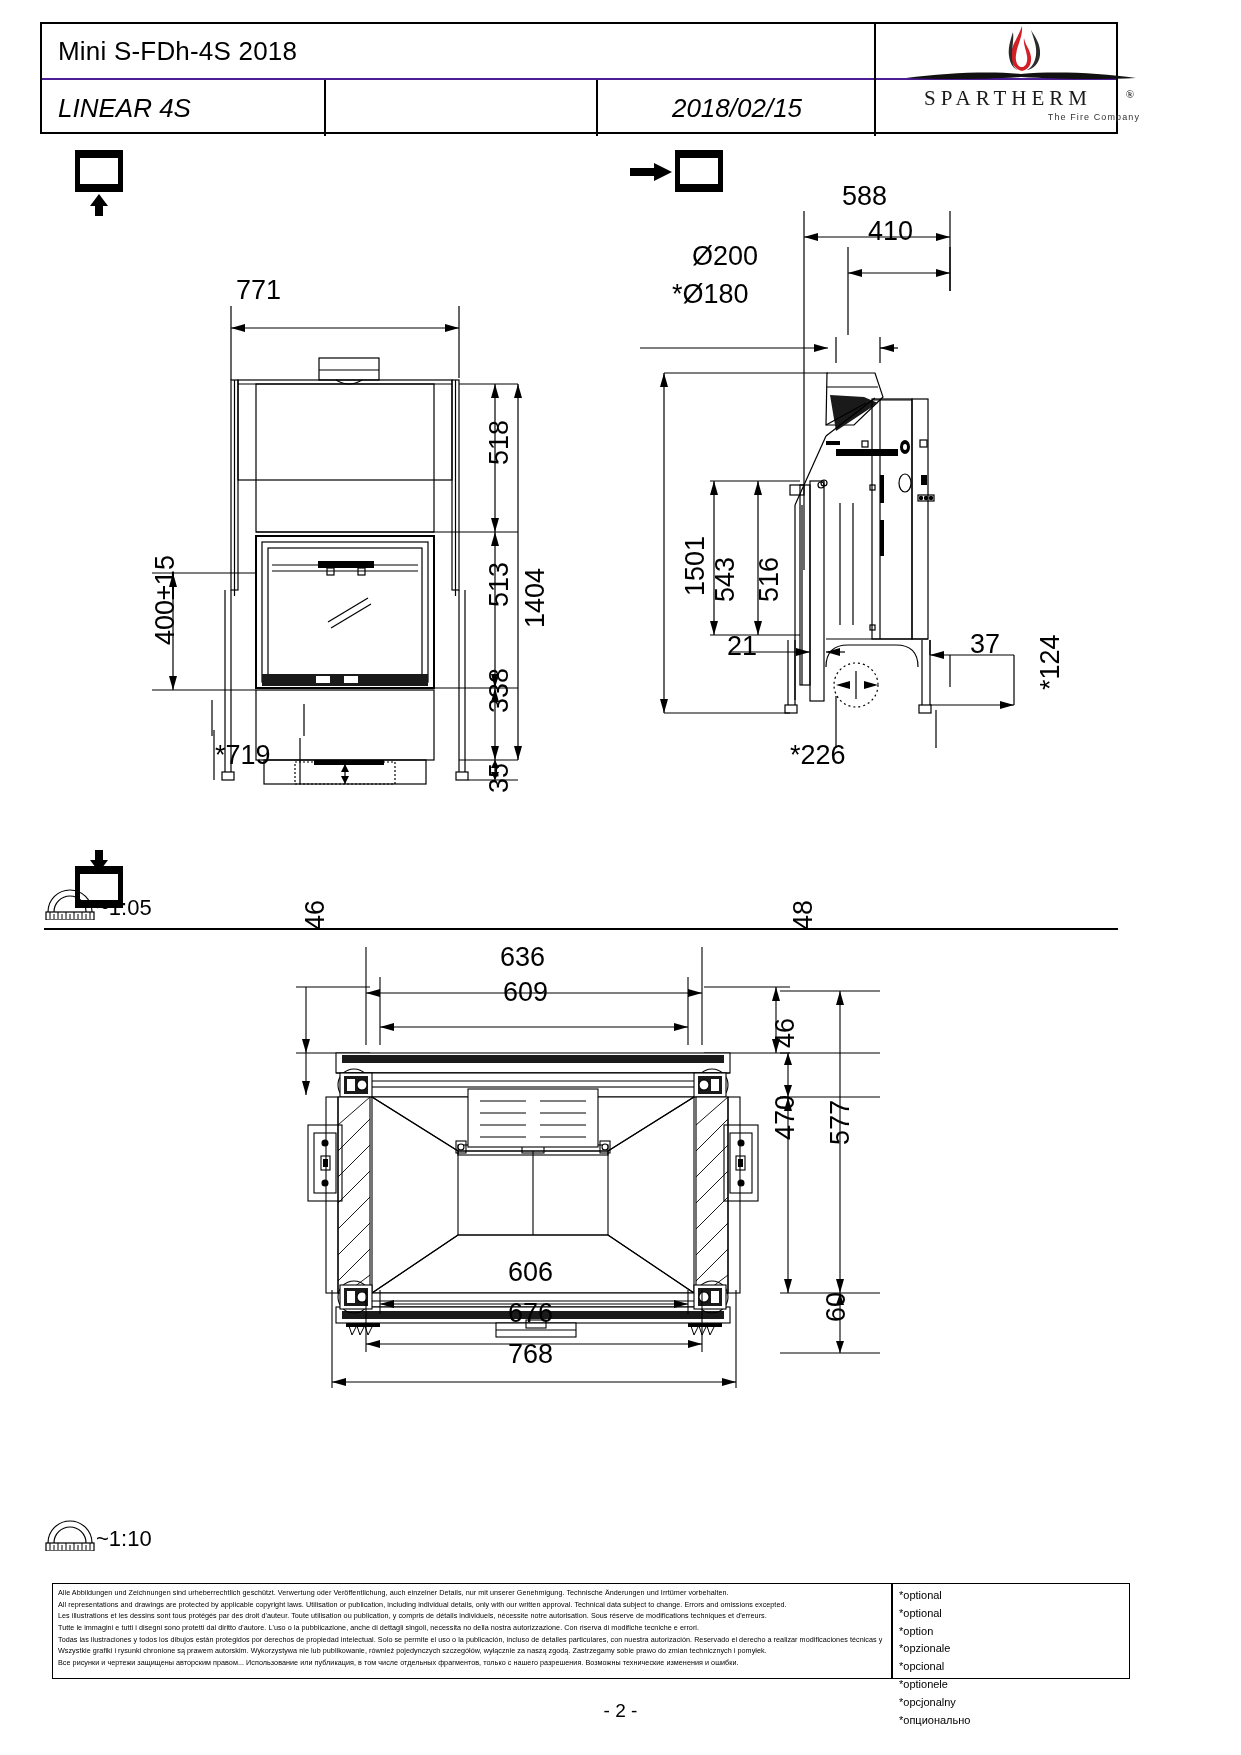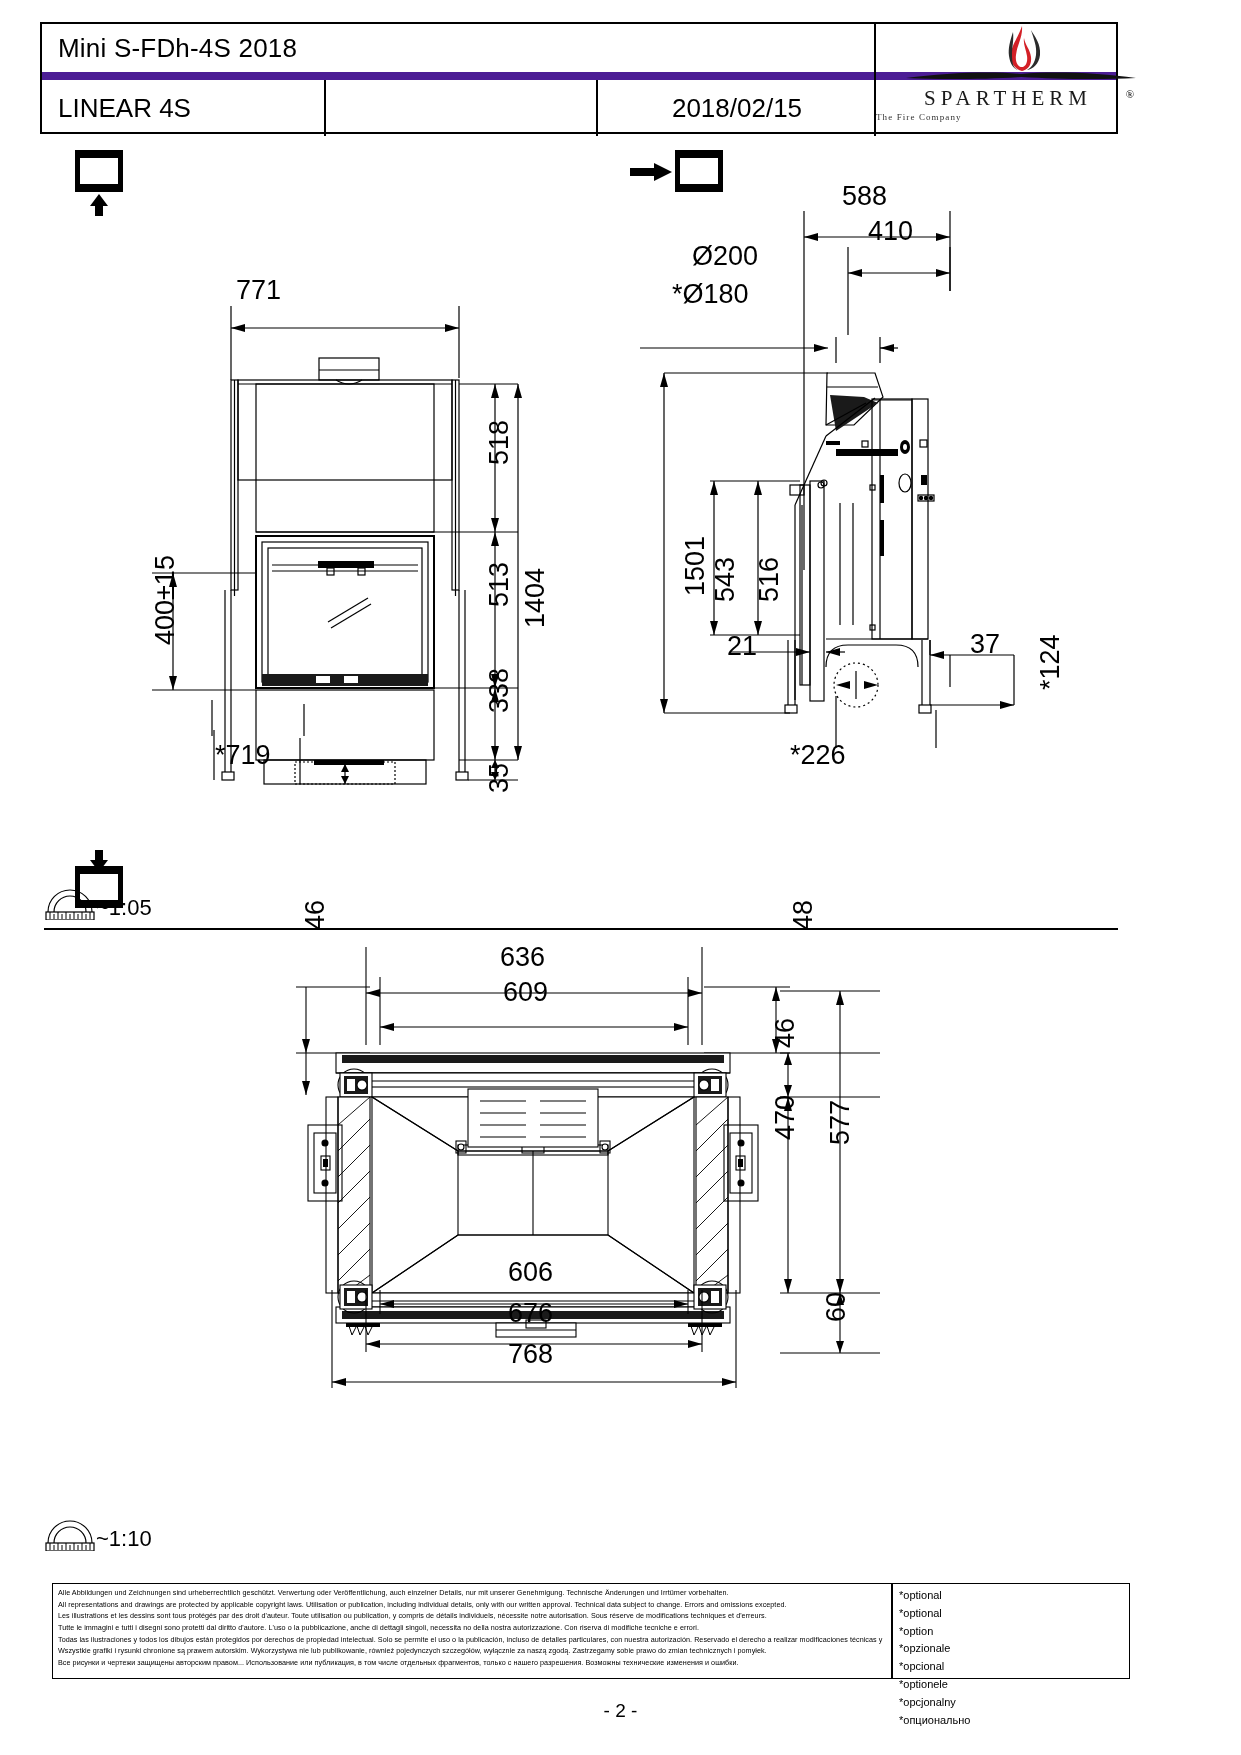--- a/index.html
+++ b/index.html
@@ -1,32 +1,32 @@
 <!DOCTYPE html>
 <html><head>
 <meta charset="utf-8">
 <style>
   html,body{margin:0;padding:0;background:#fff;}
   body{font-family:"Liberation Sans",sans-serif;color:#000;}
   #page{position:relative;width:1241px;height:1755px;background:#fff;overflow:hidden;}
 
   
   .titleblock{position:absolute;left:40px;top:22px;width:1078px;height:112px;border:2px solid #000;box-sizing:border-box;}
-  .tb-row1{position:absolute;left:0;top:0;width:100%;height:56px;border-bottom:8px solid #4c1d95;box-sizing:border-box;}
-  .tb-row2{position:absolute;left:0;top:56px;width:100%;height:56px;box-sizing:border-box;}
+  .tb-row1{position:absolute;left:0;top:0;width:100%;height:56px;border-bottom:2px solid #4c1d95;box-sizing:border-box;}
+  .tb-row2{position:absolute;left:0;top:56px;width:100%;height:56px;box-sizing:border-box;font-style:italic;}
   .tb-cell{position:absolute;top:0;height:100%;display:flex;align-items:center;box-sizing:border-box;}
   .tb-v{position:absolute;top:0;width:2px;height:100%;background:#000;}
   .tb-title{left:16px;font-size:26px;letter-spacing:.2px;}
   .tb-model{left:16px;font-size:26px;}
   .tb-rla{left:282px;width:272px;justify-content:center;font-size:26px;}
   .tb-date{left:554px;width:282px;justify-content:center;font-size:26px;}
   .logo-cell{position:absolute;right:0;top:0;width:242px;height:112px;border-left:2px solid #000;box-sizing:border-box;}
   .logo-wrap{position:absolute;left:0;top:0;width:100%;height:100%;padding-left:24px;}
   .logo-name{position:absolute;left:0;right:0;top:62px;text-align:center;font-family:"Liberation Serif",serif;font-size:21px;letter-spacing:5px;color:#1a1a1a;}
-  .logo-sub{position:absolute;left:0;right:0;top:88px;text-align:left;font-family:Liberation Serif, serif;font-size:9px;letter-spacing:1.1px;color:#333;}
+  .logo-sub{position:absolute;left:0;right:0;top:88px;text-align:right;font-family:Liberation Sans, sans-serif;font-size:9px;letter-spacing:1.1px;color:#333;}
   .logo-reg{position:absolute;right:6px;top:64px;font-family:"Liberation Serif",serif;font-size:11px;}
 
   
   .dim{position:absolute;font-family:"Liberation Sans",sans-serif;font-size:27px;color:#000;white-space:nowrap;line-height:1;}
   .dim.v{transform-origin:0 0;transform:rotate(-90deg);}
   .scale-lbl{position:absolute;font-size:22px;}
 
   
   .footer{position:absolute;left:40px;top:1583px;width:1078px;height:96px;border:1.5px solid #000;box-sizing:border-box;margin-left:12px;}
   .footer-sep{position:absolute;top:0;left:838px;width:1.5px;height:100%;background:#000;}

